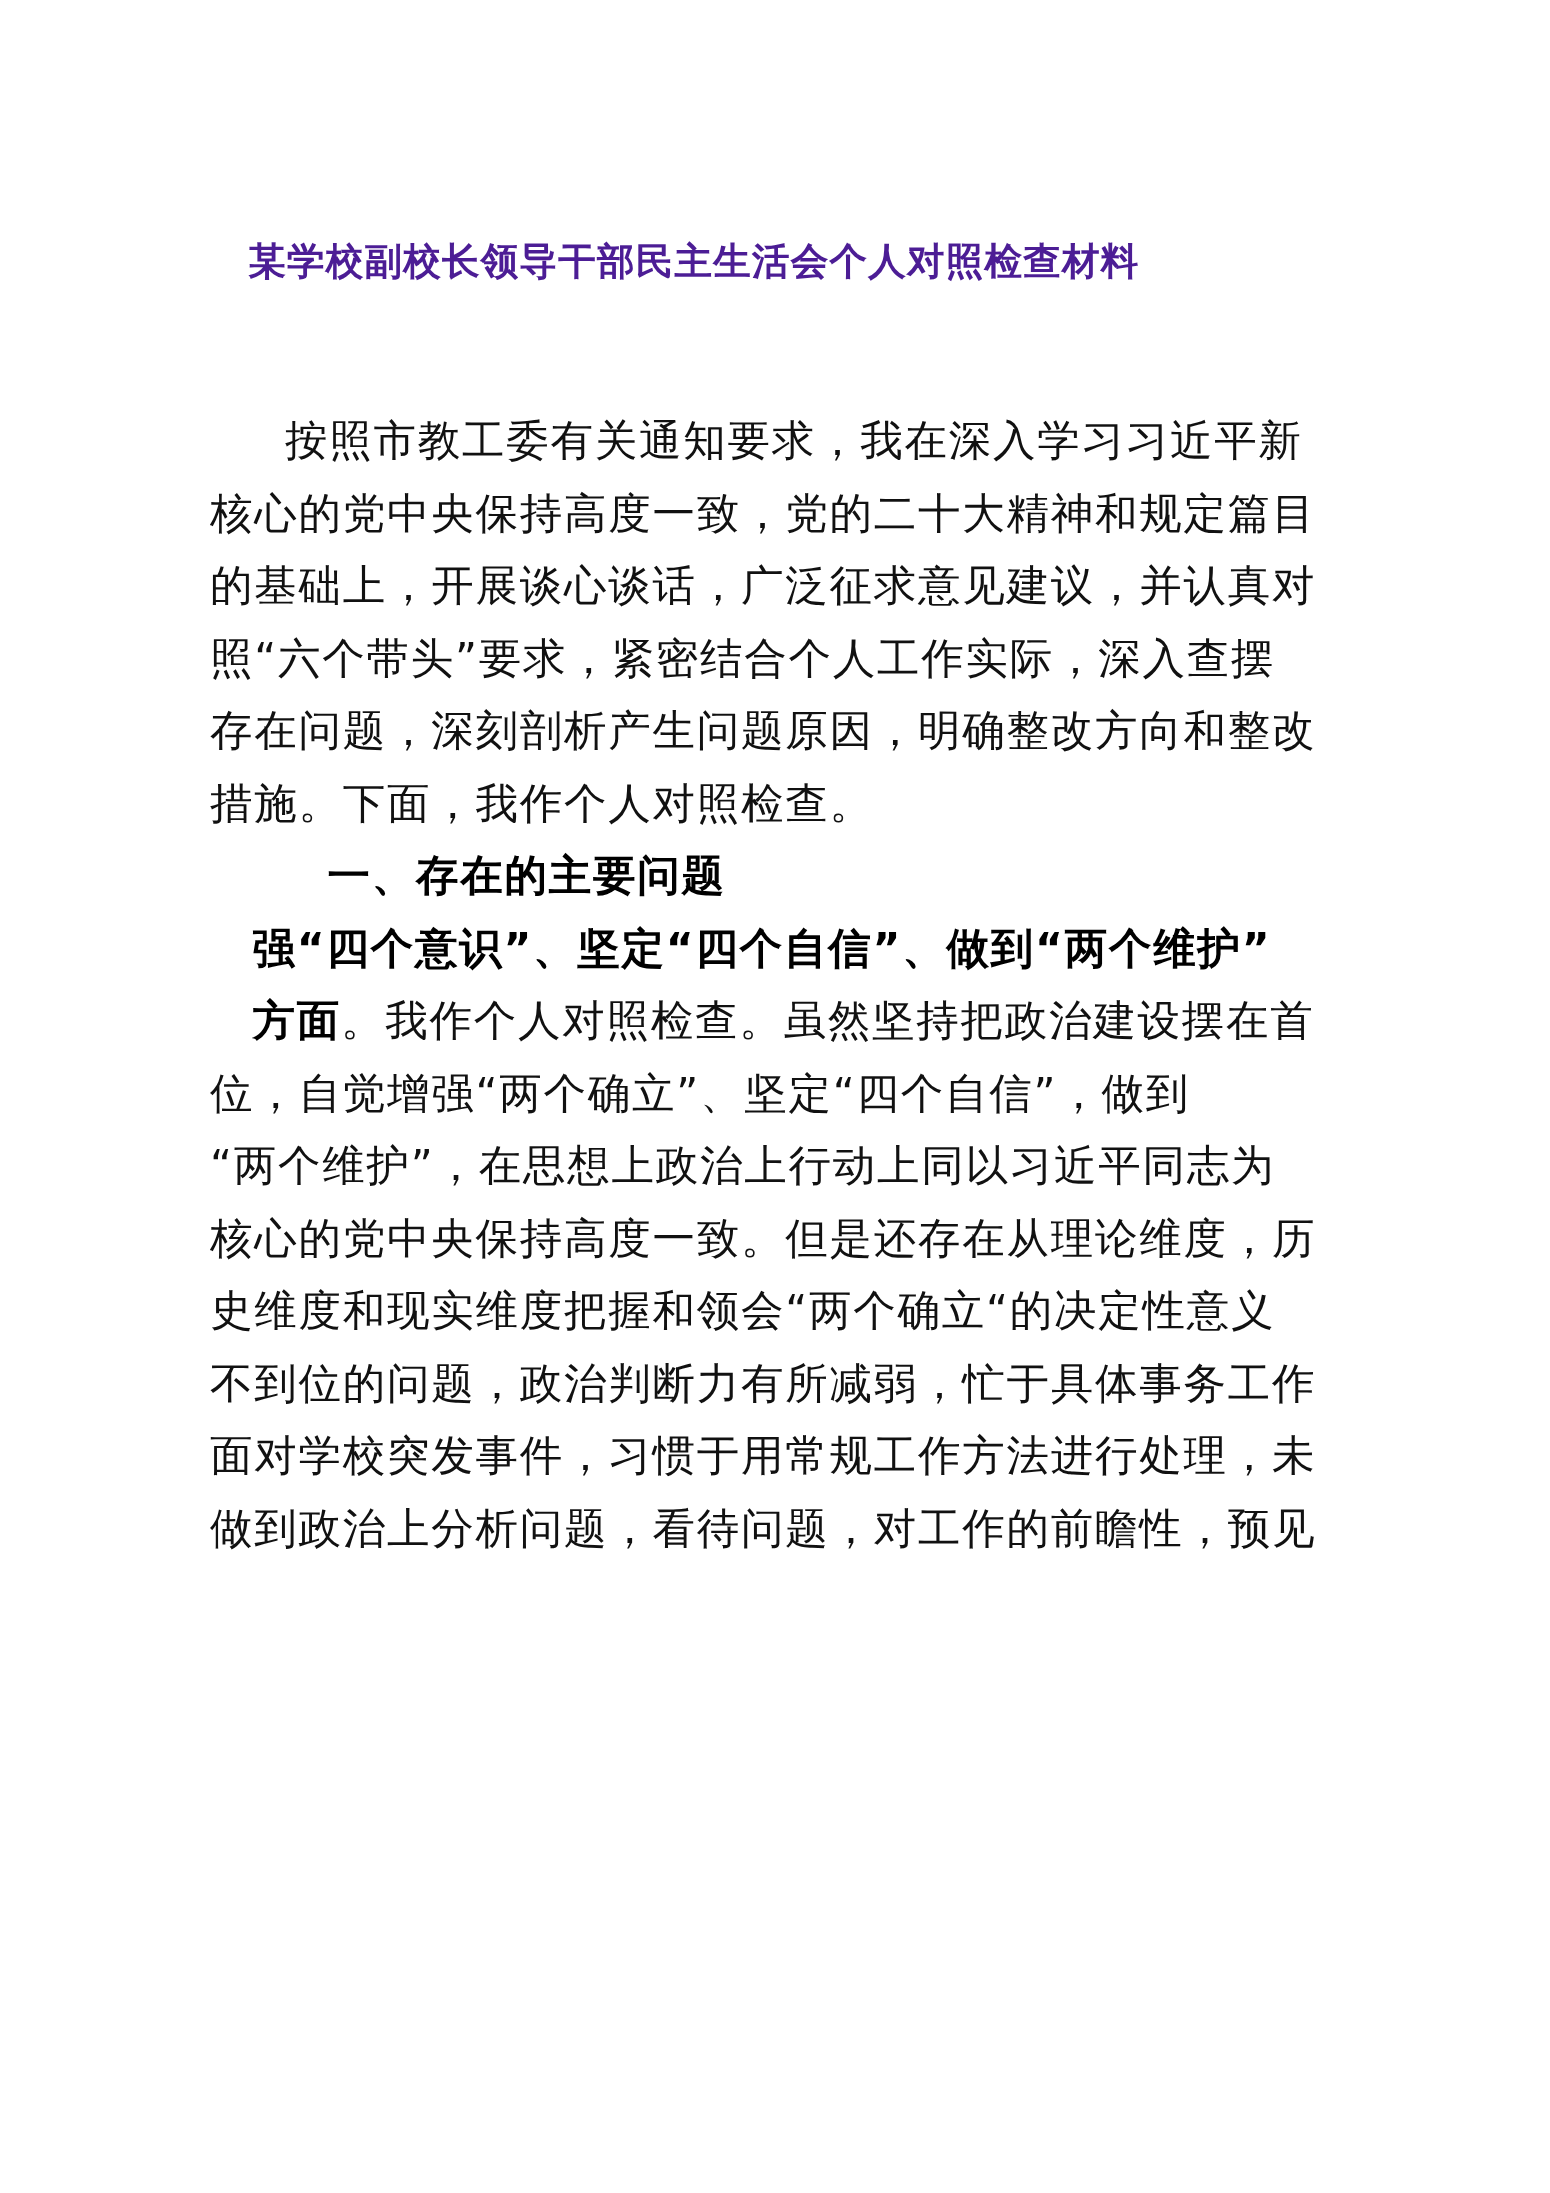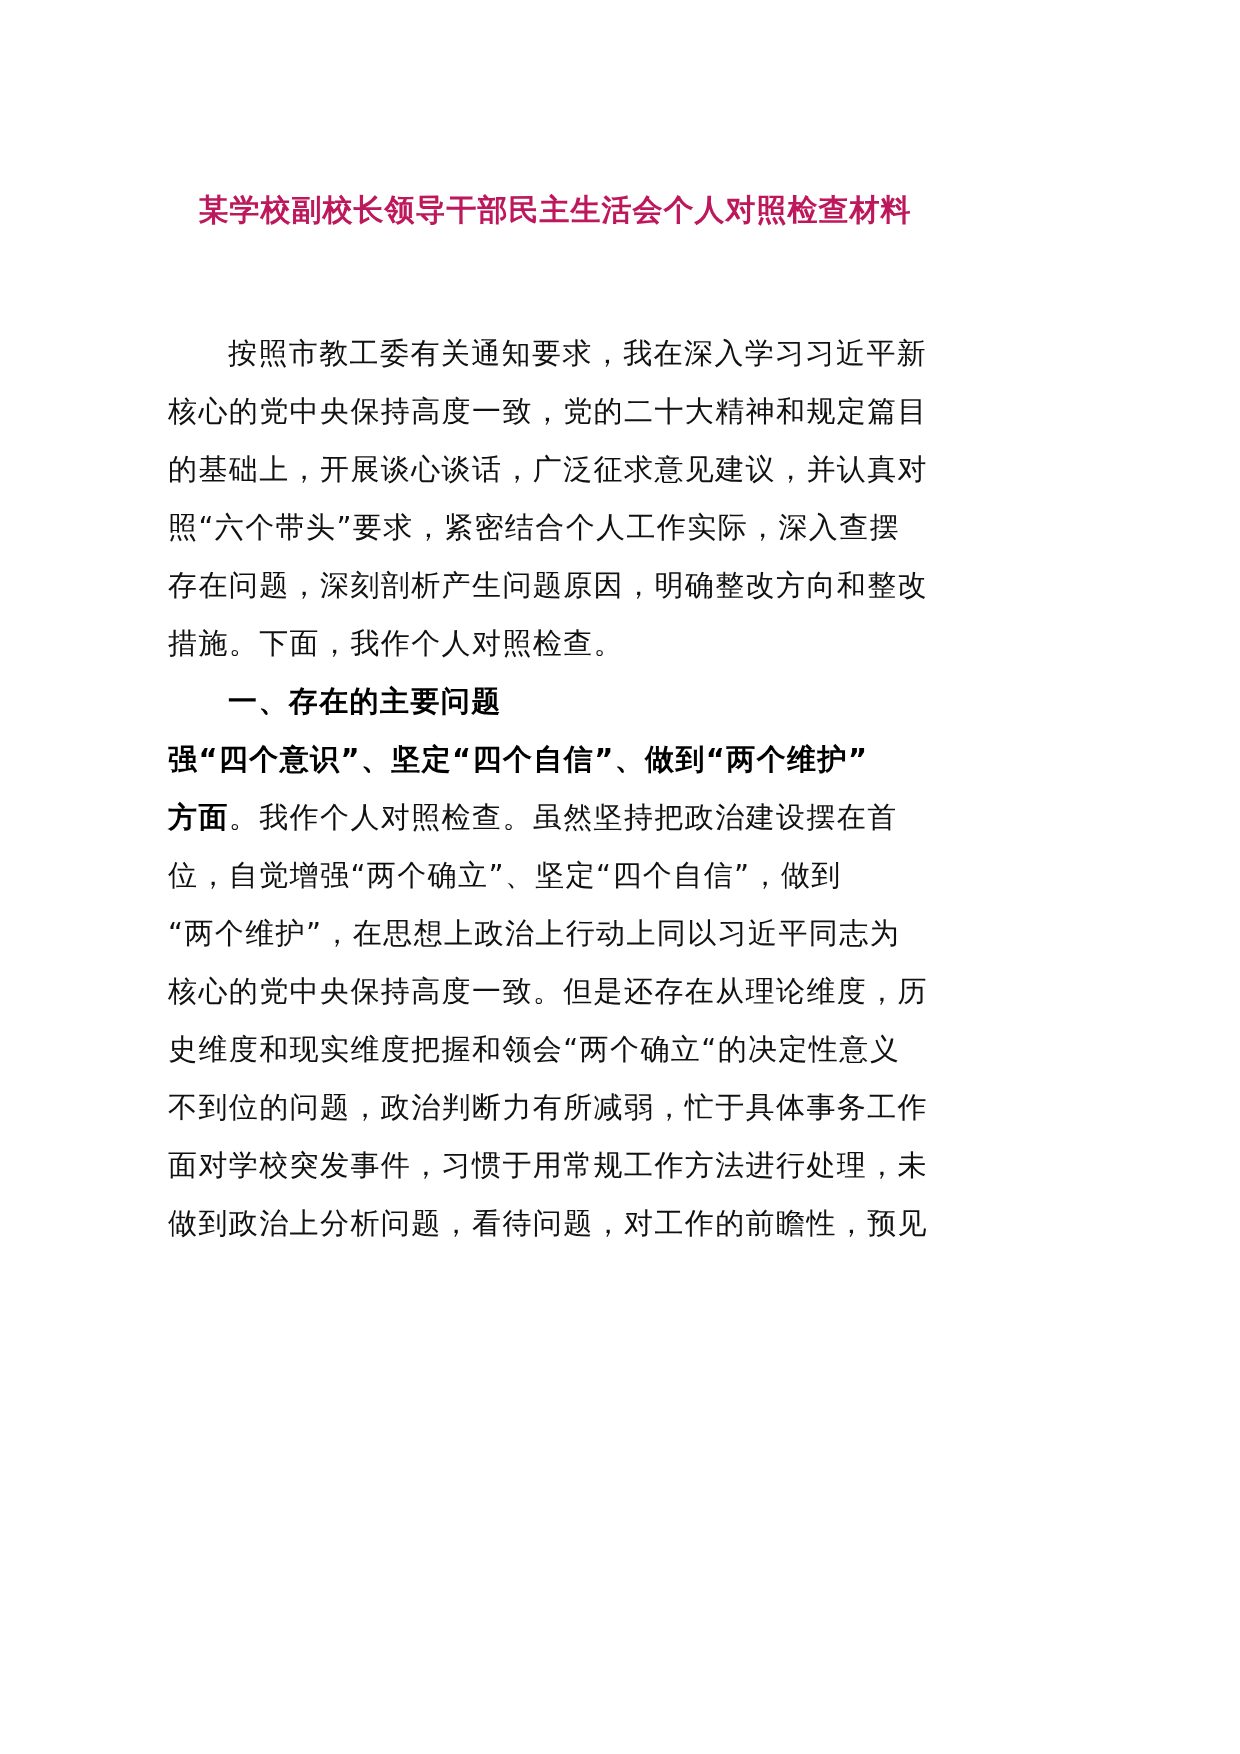--- a/index.html
+++ b/index.html
@@ -1,30 +1,30 @@
 <!DOCTYPE html>
 <html><head>
   <meta charset="utf-8">
   <style>
     html, body { margin: 0; padding: 0; background: #ffffff; }
     body { width: 1240px; height: 1754px; position: relative; overflow: hidden; }
     .page { position: absolute; left: 0; top: 0; width: 1240px; height: 1754px; background: #fff; }
     .title {
       position: absolute; left: 0; top: 188px; width: 1110px; text-align: center;
       font-family: "DejaVu Sans", sans-serif; font-weight: bold; font-size: 30px;
-      color: #be185d; letter-spacing: 1px; line-height: 44px;
+      color: #4c1d95; letter-spacing: 1px; line-height: 44px;
     }
     .body { position: absolute; left: 168px; top: 330px; width: 780px; }
     .line {
       display: block; height: 58px; line-height: 46px; white-space: nowrap;
-      font-family: "DejaVu Sans", sans-serif; font-size: 29px; color: #111;
+      font-family: "DejaVu Sans", sans-serif; font-size: 34px; color: #111;
       letter-spacing: 1.4px;
     }
     .indent { padding-left: 60px; }
-    .b { font-weight: bold; color: #000; }
+    .b { font-weight: bold; color: #000; margin-left: 34px; }
   </style>
 </head>
 <body>
 
 <div class="page">
   <div class="title">某学校副校长领导干部民主生活会个人对照检查材料</div>
 
   <div class="body">
     <span class="line indent">按照市教工委有关通知要求，我在深入学习习近平新</span>
     <span class="line">核心的党中央保持高度一致，党的二十大精神和规定篇目</span>

